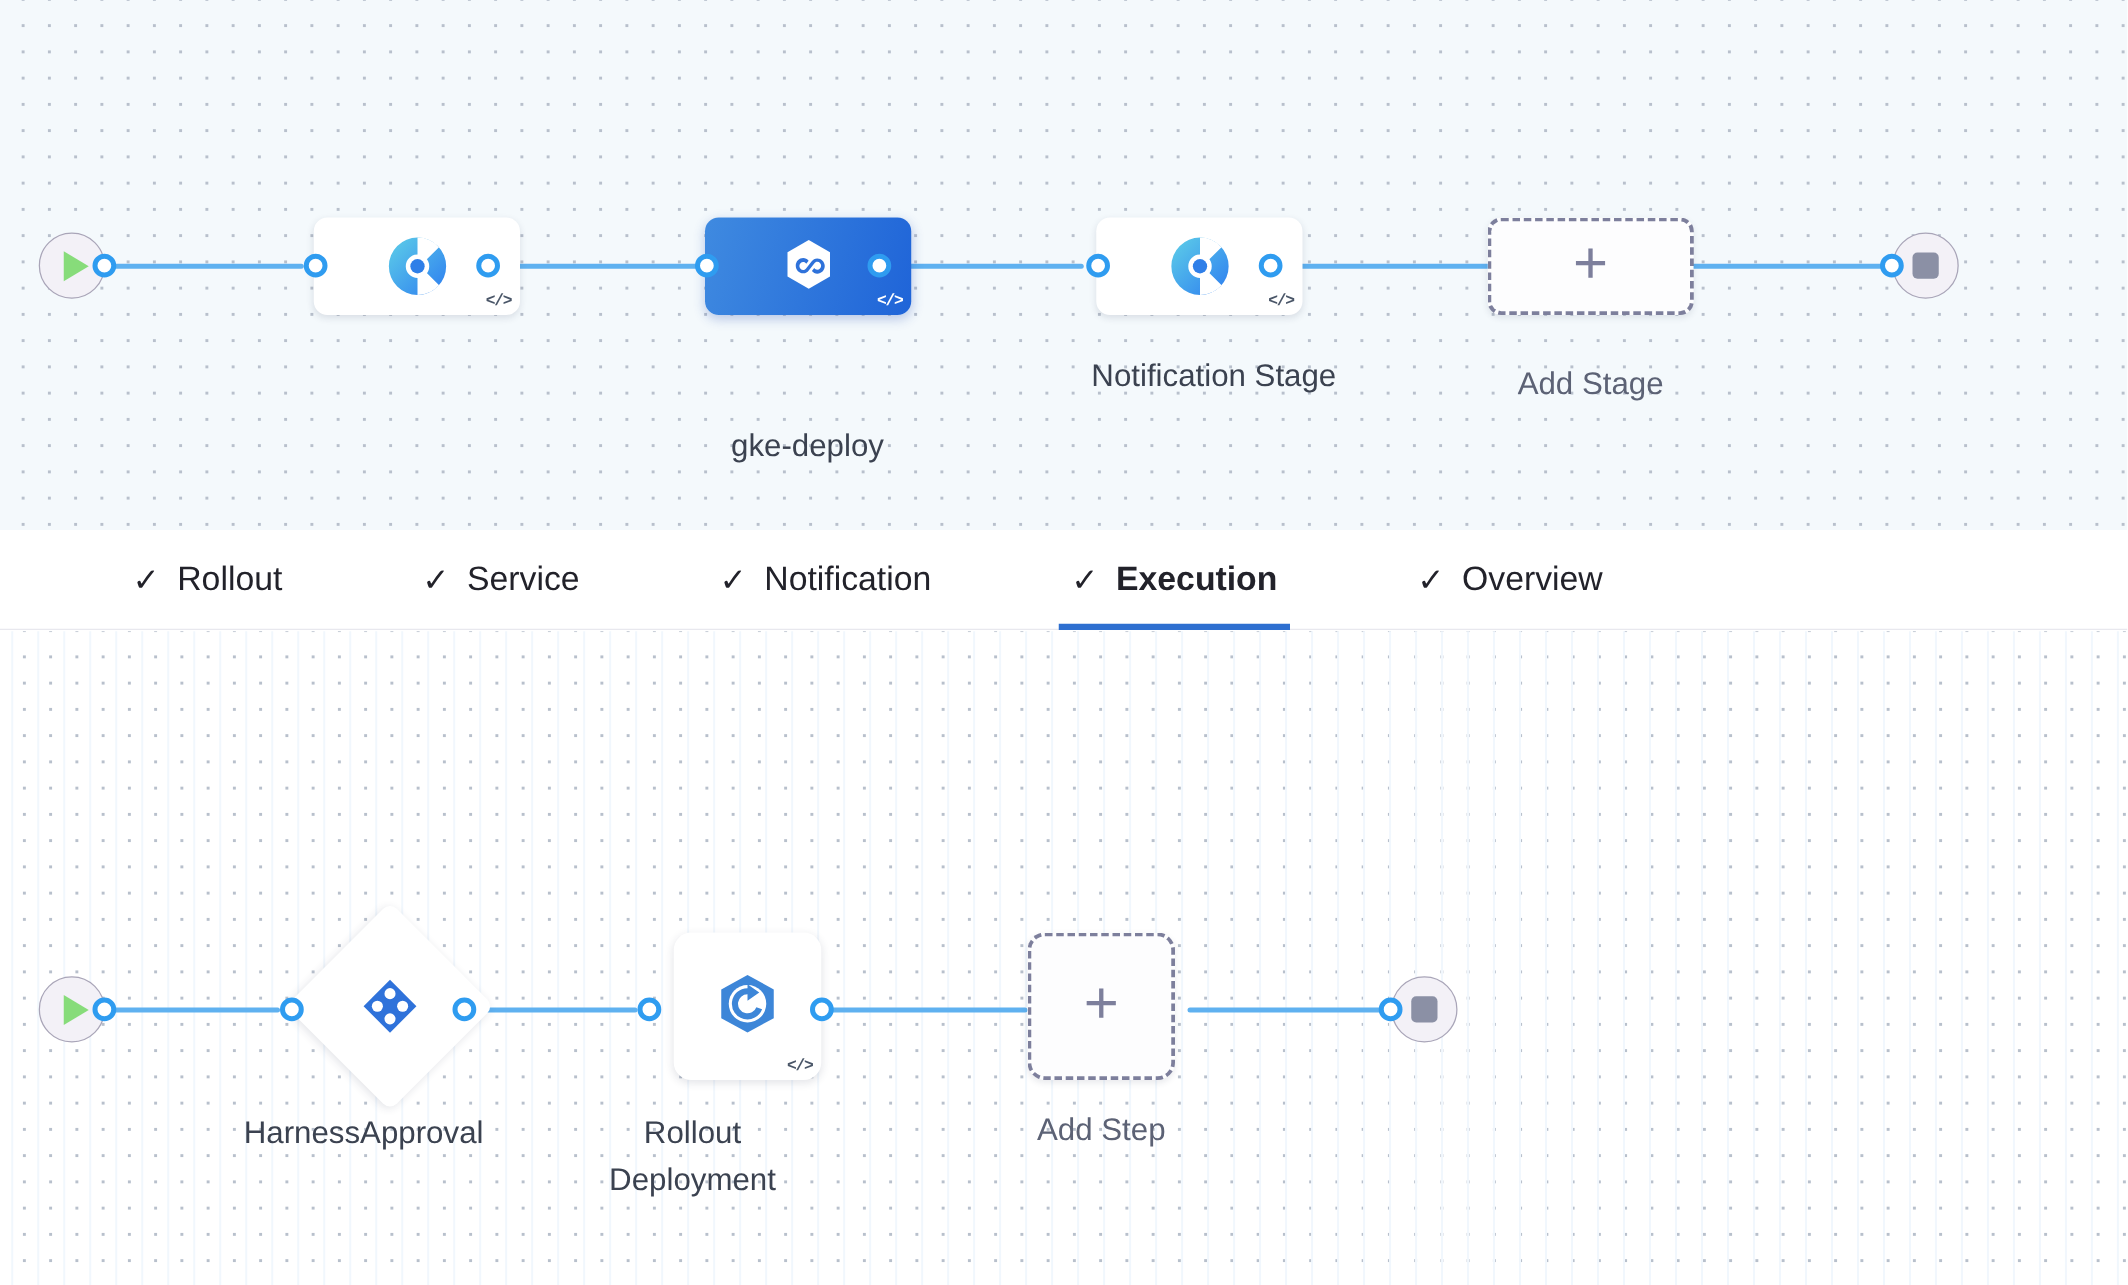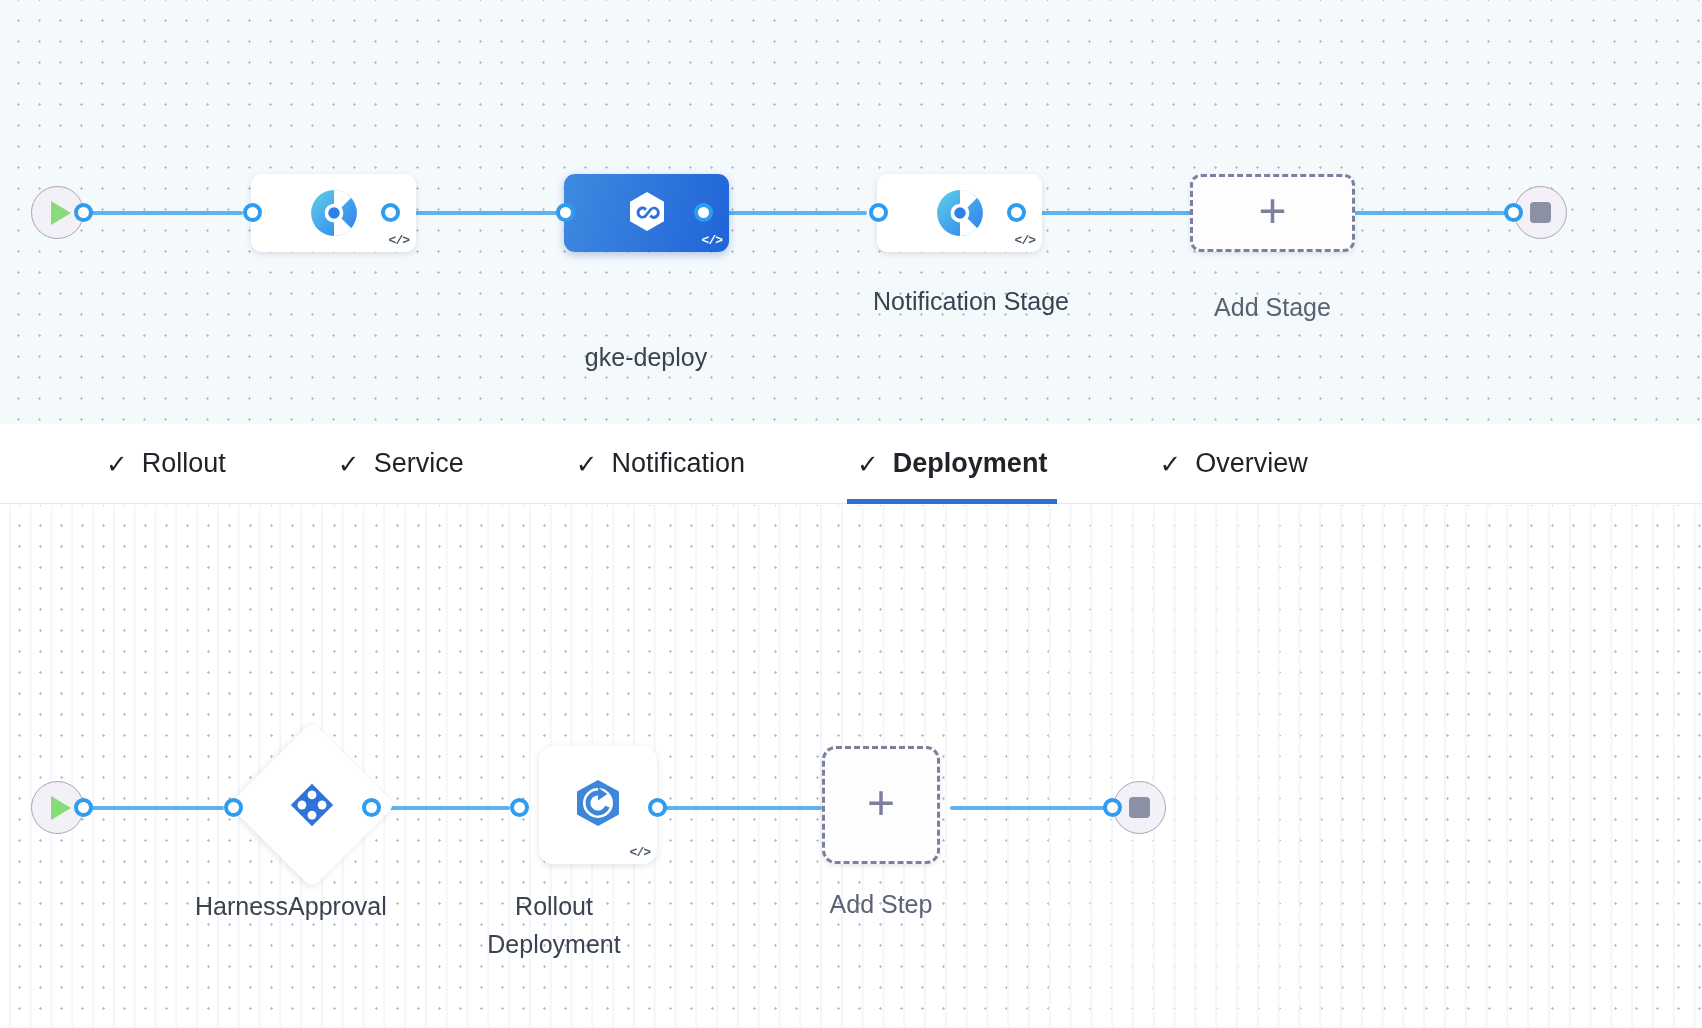--- a/index.html
+++ b/index.html
@@ -246,21 +246,21 @@
     <div class="tab-spacer"></div>
 
     <div class="tab">
       <span class="tick">✓</span>
       <span>Notification</span>
     </div>
     <div class="tab-spacer"></div>
 
     <div class="tab active">
       <span class="tick">✓</span>
-      <span>Deployment</span>
+      <span>Execution</span>
     </div>
     <div class="tab-spacer"></div>
 
     <div class="tab">
       <span class="tick">✓</span>
       <span>Overview</span>
     </div>
   </div>
 
   <div class="step-canvas">

